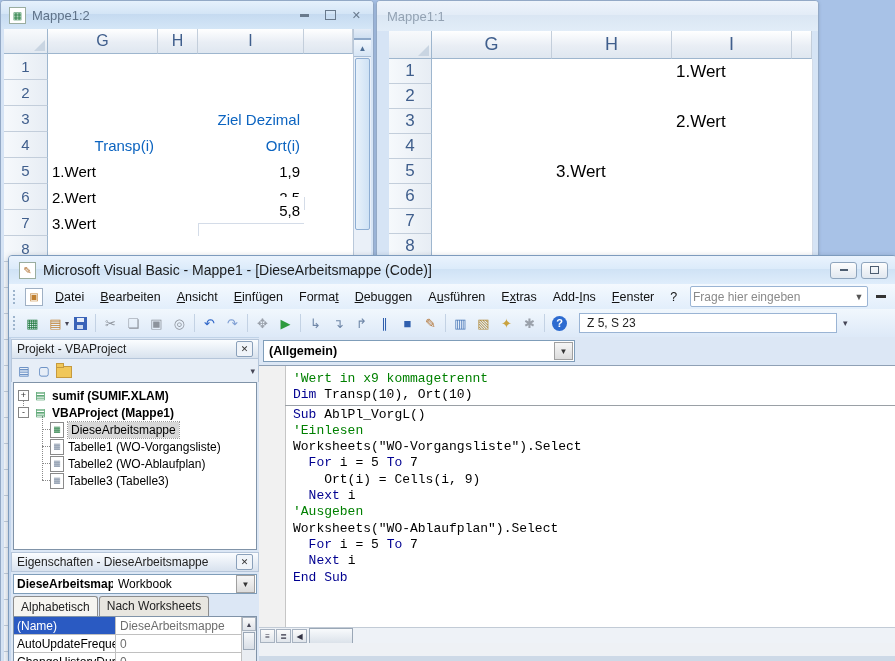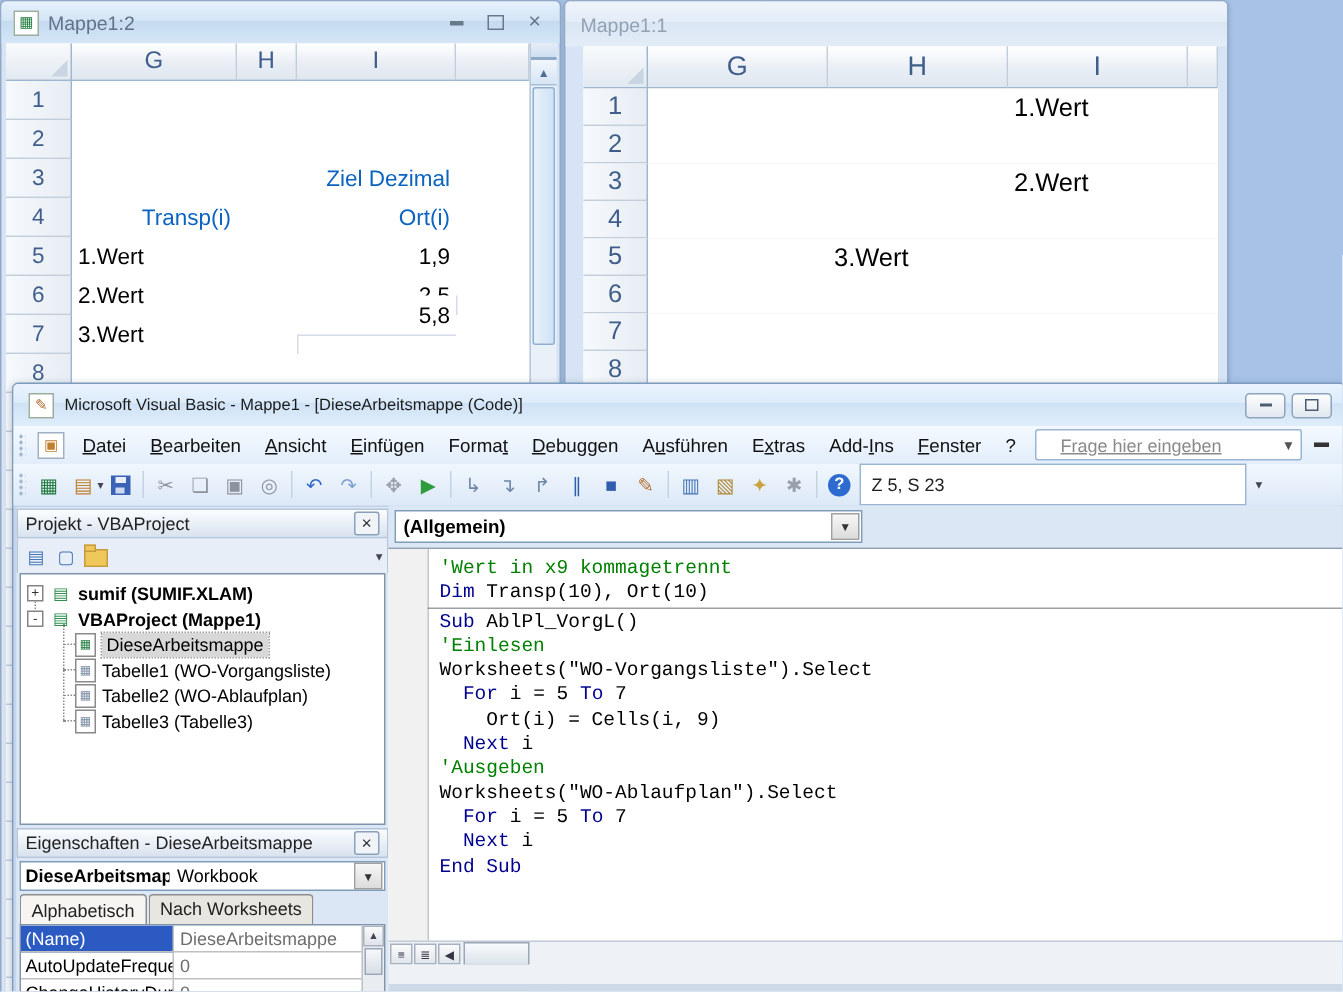--- a/index.html
+++ b/index.html
@@ -46,53 +46,53 @@
   .vs-thumb{margin:1px 1px;height:170px;border:1px solid #8eaed3;border-radius:2px;
     background:linear-gradient(to right,#e8f1fa,#cfe2f5);}
 
   
   #vbwin{position:absolute;left:8px;top:255px;width:887px;height:406px;z-index:5;
     border:1px solid #7d9bbd;border-radius:4px 4px 0 0;background:#dce7f5;
     box-shadow:0 0 0 2px rgba(190,210,235,.8) inset, 0 2px 6px rgba(50,70,100,.35);}
   .vb-title{position:absolute;left:0;top:0;right:0;height:28px;border-radius:3px 3px 0 0;
     background:linear-gradient(#eaf3fd,#dcebfa 45%,#cfe2f5 46%,#dfedfb);
     display:flex;align-items:center;padding:0 10px;box-sizing:border-box;}
-  .vb-title-text{font-size:11px;color:#1c1c1c;margin-left:7px;}
+  .vb-title-text{font-size:14px;color:#1c1c1c;margin-left:7px;}
   .vb-btn{width:25px;height:15px;border:1px solid #8fa5bd;border-radius:3px;
     background:linear-gradient(#fdfdfd,#e1e8f0);display:inline-flex;align-items:center;justify-content:center;}
   .vb-btn .minbar{width:8px;height:2px;background:#4d5d70;}
   .vb-btn .maxbox{width:7px;height:6px;border-color:#4d5d70;}
 
   .vb-menubar{position:absolute;left:0;top:28px;right:0;height:25px;
     background:linear-gradient(#f4f9fe,#e2eefb);border-bottom:1px solid #cddcee;
     display:flex;align-items:center;font-size:12.5px;color:#111;}
   .grip{width:5px;height:16px;margin:0 4px 0 3px;
     background-image:radial-gradient(circle,#9db4cc 1px,transparent 1.2px);background-size:4px 4px;}
   .menu-item{padding:3px 8px;cursor:default;}
   .vb-appicon{width:16px;height:16px;margin:0 4px;background:#fff;border:1px solid #9fb0c4;
     display:inline-flex;align-items:center;justify-content:center;font-size:10px;color:#c07f2f;}
   .searchbox{margin-left:auto;width:176px;height:19px;background:#fff;border:1px solid #9ab4d4;
     border-radius:2px;display:flex;align-items:center;font-size:12px;color:#8a8a8a;}
-  .searchbox .ph{flex:1;padding-left:16px;text-decoration:underline;}
+  .searchbox .ph{flex:1;padding-left:2px;}
   .searchbox .arr{width:16px;text-align:center;color:#555;font-size:9px;}
   .mdi-min{width:10px;height:3px;background:#333;margin:0 10px 0 8px;}
 
   .vb-toolbar{position:absolute;left:0;top:53px;right:0;height:28px;
     background:linear-gradient(#f1f7fd,#dde9f8);border-bottom:1px solid #c0d3e8;
     display:flex;align-items:center;}
   .tb-icon{width:21px;height:21px;margin:0 1px;border-radius:2px;display:inline-flex;
     align-items:center;justify-content:center;font-size:13px;}
   .tb-sep{width:1px;height:18px;background:#c3d2e4;margin:0 3px;}
   .tb-dd{font-size:8px;color:#445;margin-left:-2px;}
   .icon-floppy{width:13px;height:13px;background:#3a63b8;position:relative;}
   .icon-floppy::before{content:"";position:absolute;left:3px;top:1px;width:7px;height:4px;background:#e8eef8;}
   .icon-floppy::after{content:"";position:absolute;left:3px;bottom:1px;width:6px;height:4px;background:#cdd9ee;}
   .icon-help{width:15px;height:15px;border-radius:8px;background:#2d6bd0;color:#fff;
     font-size:11px;font-weight:bold;display:inline-flex;align-items:center;justify-content:center;}
-  .posbox{margin-left:2px;width:258px;height:28px;background:#fff;border:1px solid #9ab4d4;
+  .posbox{margin-left:8px;width:258px;height:20px;background:#fff;border:1px solid #9ab4d4;
     display:flex;align-items:center;padding-left:7px;font-size:12px;color:#222;box-sizing:border-box;}
   .tb-overflow{margin-left:6px;font-size:9px;color:#445;}
 
   
   .panel{position:absolute;background:#dce7f5;}
   .panel-head{height:20px;background:linear-gradient(#fbfdff,#d8e2ee);border:1px solid #b6c6da;
     display:flex;align-items:center;padding:0 5px;font-size:12px;color:#222;box-sizing:border-box;}
   .panel-x{margin-left:auto;width:15px;height:14px;border:1px solid #8aa0ba;border-radius:2px;
     background:#f0f4f9;font-size:9px;color:#333;display:inline-flex;align-items:center;justify-content:center;}
   .ppanel-toolbar{height:23px;display:flex;align-items:center;background:#e7eef7;

